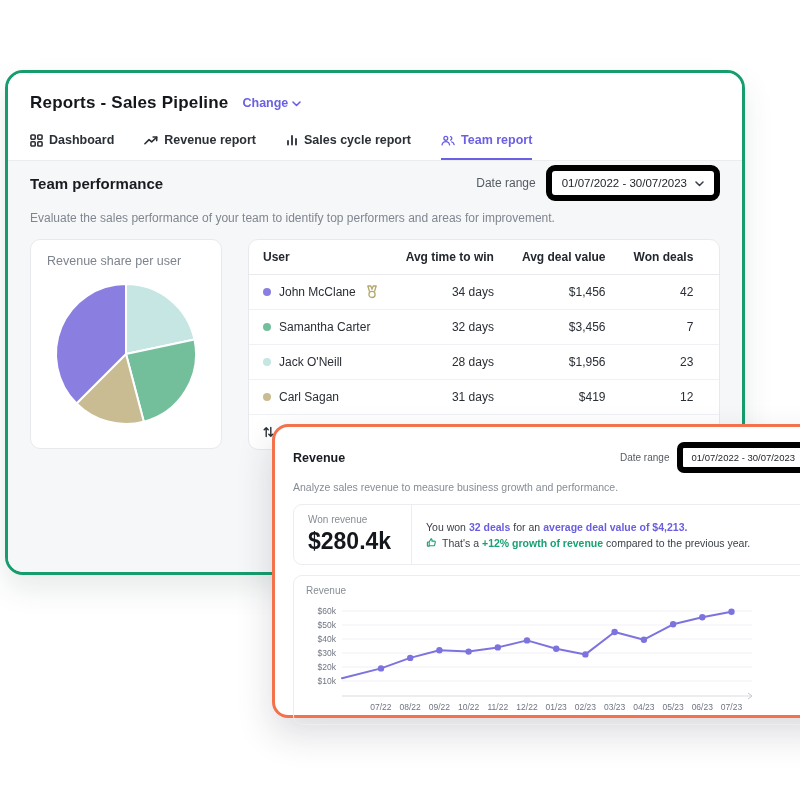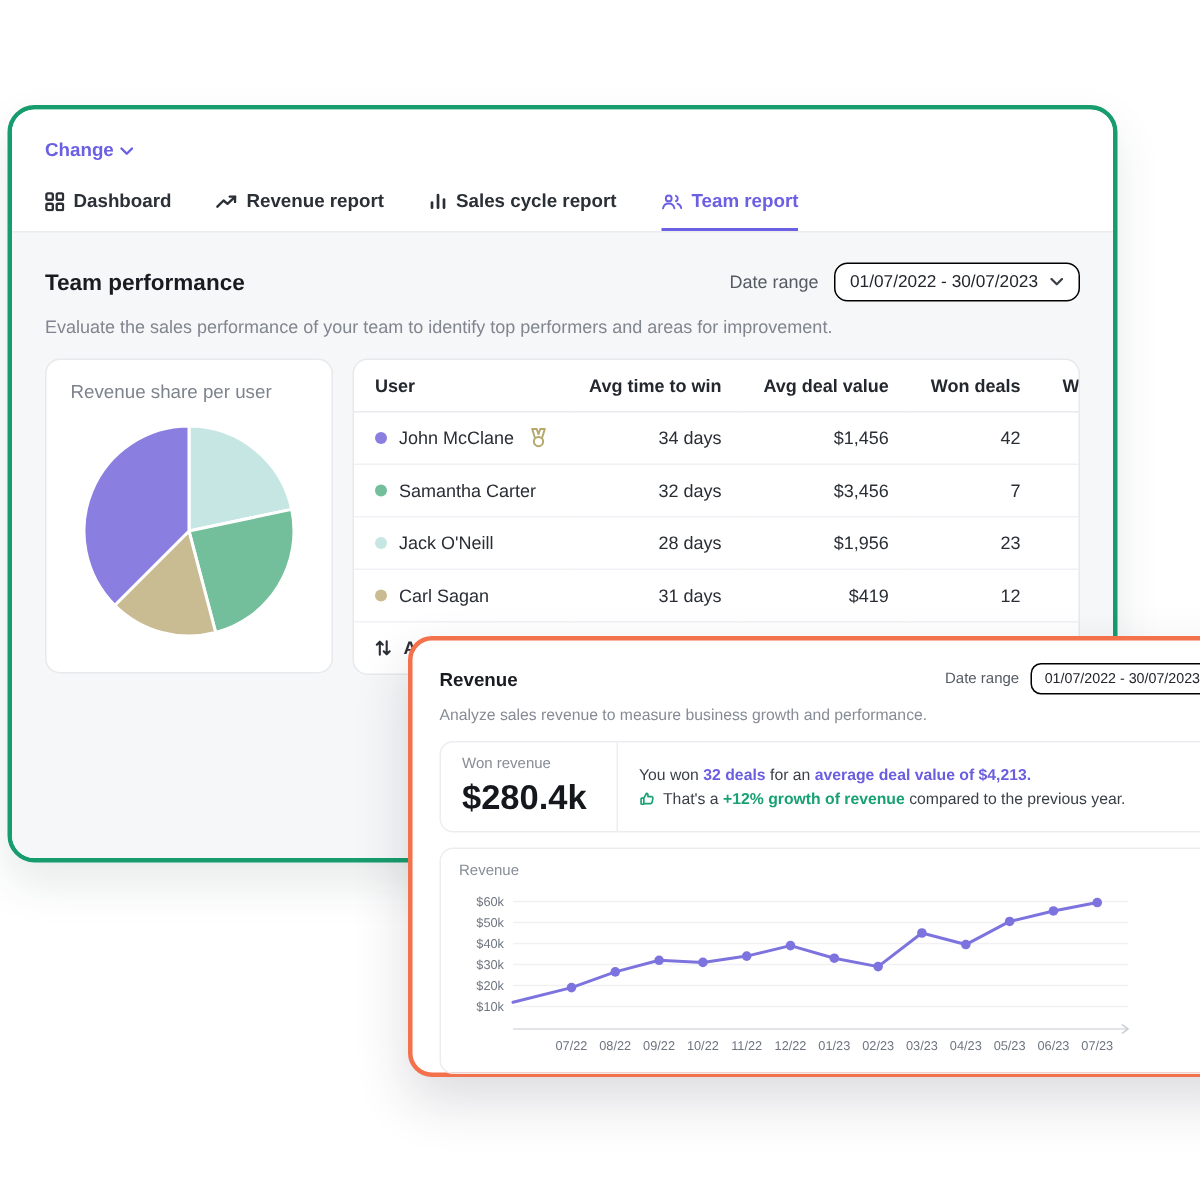--- a/index.html
+++ b/index.html
@@ -16,30 +16,30 @@
   .card-head { padding:20px 22px 0 22px; background:#fff; }
   .title-row { display:flex; align-items:center; gap:14px; }
   .page-title { font-size:17px; font-weight:bold; color:#14171c; letter-spacing:.2px; }
   .change-link { font-size:12.5px; font-weight:bold; color:#6b5fe3; display:flex; align-items:center; gap:4px; cursor:pointer; }
   .tabs { display:flex; gap:30px; margin-top:20px; }
   .tab { display:flex; align-items:center; gap:6px; font-size:12.5px; font-weight:bold;
          color:#2b2f36; padding-bottom:11px; border-bottom:2px solid transparent; cursor:pointer; }
   .tab.active { color:#6b5fe3; border-bottom-color:#6b5fe3; }
   .tab .t-icon { display:inline-flex; }
 
-  .card-body { flex:1; background:#f6f7f8; border-top:1px solid #ececef; padding:20px 22px; }
+  .card-body { flex:1; background:#f6f7f8; border-top:1px solid #ececef; padding:4px 22px; }
   .section-head { display:flex; align-items:center; justify-content:space-between; }
   .section-title { font-size:15px; font-weight:bold; color:#181b20; }
   .date-range { display:flex; align-items:center; gap:10px; }
   .date-range-label { font-size:12px; color:#555b63; }
-  .select-box { background:#fff; border:1px solid #000000; border-radius:9px; padding:6px 10px;
+  .select-box { background:#fff; border:6px solid #000000; border-radius:9px; padding:6px 10px;
                 font-size:11.5px; color:#23262c; display:flex; align-items:center; gap:8px; cursor:pointer; }
   .section-desc { font-size:12px; color:#80868f; margin-top:10px; }
 
-  .panels { display:flex; gap:13px; margin-top:14px; align-items:flex-start; }
+  .panels { display:flex; gap:26px; margin-top:14px; align-items:flex-start; }
   .pie-card { width:192px; height:210px; background:#fff; border:1px solid #e7e9ec; border-radius:10px; padding:14px 16px; }
   .pie-title { font-size:12.5px; color:#7d838d; }
   .pie-wrap { display:flex; justify-content:center; margin-top:12px; }
 
   .table-card { flex:1; background:#fff; border:1px solid #e7e9ec; border-radius:10px; overflow:hidden; }
   table { width:100%; border-collapse:collapse; }
   th { font-size:12px; font-weight:bold; color:#23272e; padding:10px 14px; border-bottom:1px solid #e8eaed; white-space:nowrap; }
   td { font-size:12px; color:#2a2e35; padding:10px 14px; border-bottom:1px solid #f0f1f4; white-space:nowrap; }
   th:first-child, td:first-child { text-align:left; }
   th:not(:first-child), td:not(:first-child) { text-align:right; }
@@ -71,20 +71,21 @@
 
   .chart-box { border:1px solid #ebedf1; border-radius:9px; margin-top:10px; padding:9px 12px 4px 12px; }
   .chart-label { font-size:10px; color:#878d96; }
 </style>
 </head>
 <body>
 
 <div class="main-card">
   <div class="card-head">
     <div class="title-row">
+      <span class="page-title">Reports - Sales Pipeline</span>
       <span class="change-link">
         <span>Change</span>
         <span class="t-icon">
           <svg width="9" height="6" viewBox="0 0 9 6">
               <path d="M1 1l3.5 3.5L8 1" fill="none" stroke="#6b5fe3" stroke-width="1.6" stroke-linecap="round" stroke-linejoin="round"></path>
             </svg>
         </span>
       </span>
     </div>
     <div class="tabs" id="tabs">

